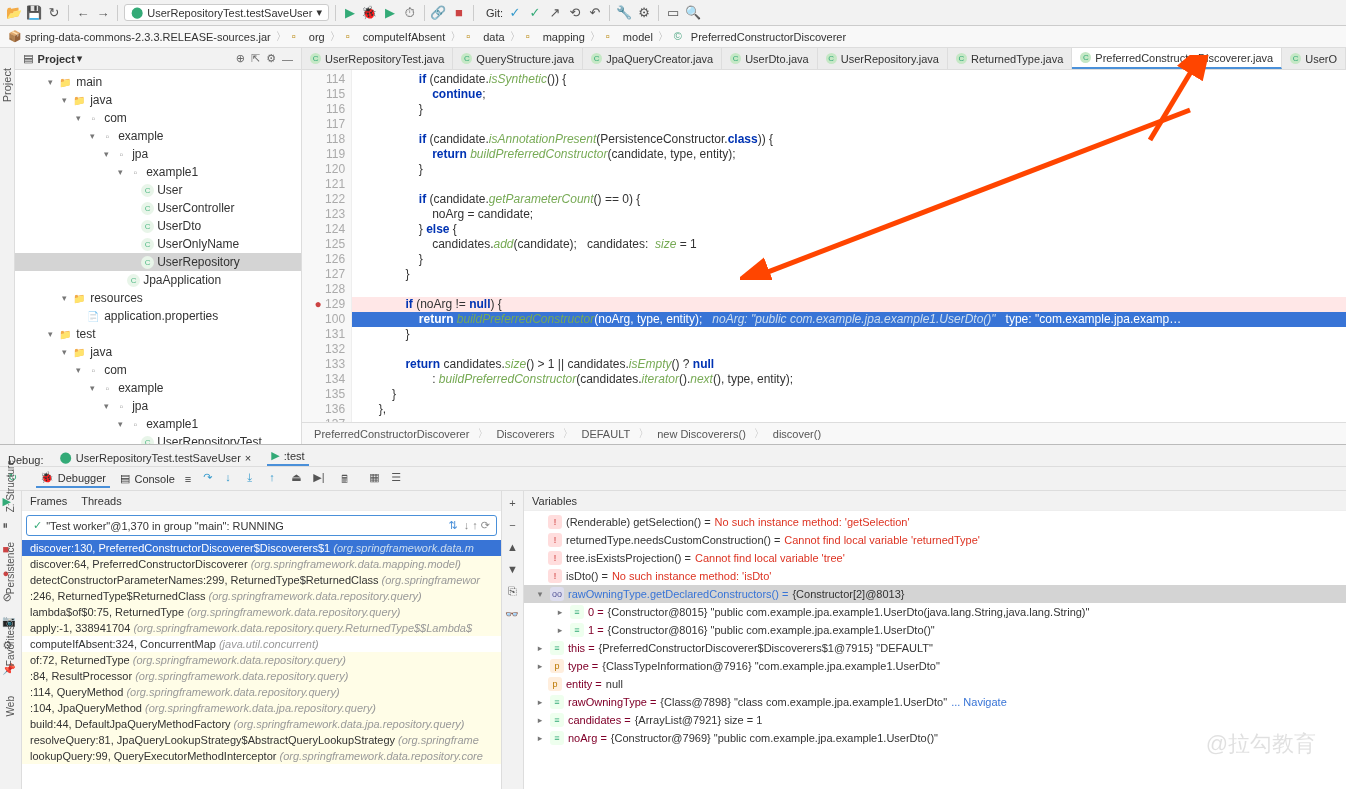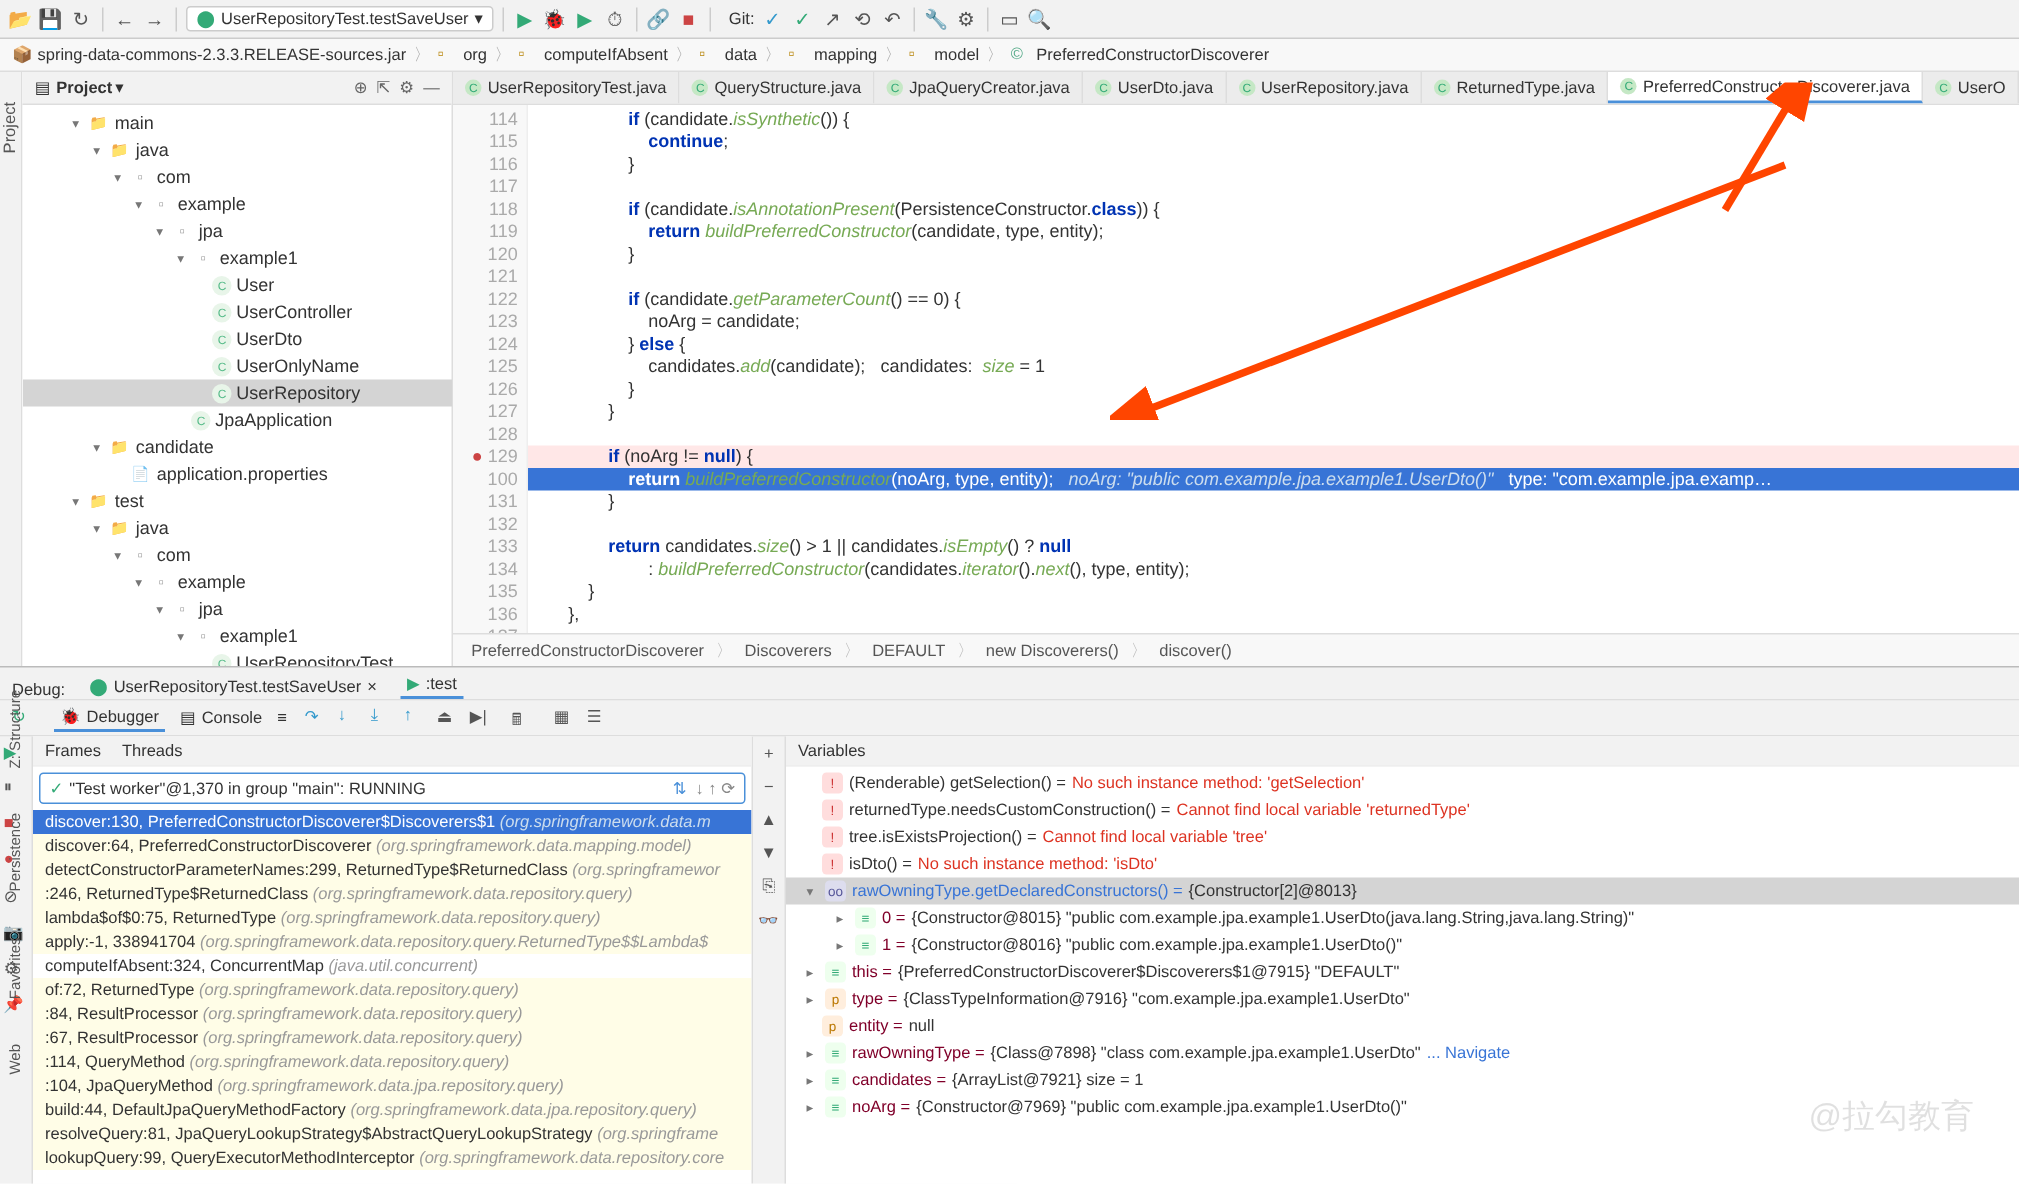--- a/index.html
+++ b/index.html
@@ -226,21 +226,21 @@
           <span>UserRepository</span>
         </div>
         <div class="tree-item" style="padding-left: 98px;">
           <span class="tree-arrow"></span>
           <span class="tree-ico java-class">C</span>
           <span>JpaApplication</span>
         </div>
         <div class="tree-item" style="padding-left: 42px;">
           <span class="tree-arrow">▾</span>
           <span class="tree-ico" style="color: rgb(74, 144, 217);">📁</span>
-          <span>candidate</span>
+          <span>resources</span>
         </div>
         <div class="tree-item" style="padding-left: 56px;">
           <span class="tree-arrow"></span>
           <span class="tree-ico">📄</span>
           <span>application.properties</span>
         </div>
         <div class="tree-item" style="padding-left: 28px;">
           <span class="tree-arrow">▾</span>
           <span class="tree-ico" style="color: rgb(51, 170, 119);">📁</span>
           <span>test</span>
@@ -420,21 +420,20 @@
       <div class="frames-list" id="frames">
           <div class="frame-row sel">discover:130, PreferredConstructorDiscoverer$Discoverers$1 <span class="pkg-txt">(org.springframework.data.m</span></div>
           <div class="frame-row">discover:64, PreferredConstructorDiscoverer <span class="pkg-txt">(org.springframework.data.mapping.model)</span></div>
           <div class="frame-row">detectConstructorParameterNames:299, ReturnedType$ReturnedClass <span class="pkg-txt">(org.springframewor</span></div>
           <div class="frame-row"><init>:246, ReturnedType$ReturnedClass <span class="pkg-txt">(org.springframework.data.repository.query)</span></init></div>
           <div class="frame-row">lambda$of$0:75, ReturnedType <span class="pkg-txt">(org.springframework.data.repository.query)</span></div>
           <div class="frame-row">apply:-1, 338941704 <span class="pkg-txt">(org.springframework.data.repository.query.ReturnedType$$Lambda$</span></div>
           <div class="frame-row normal">computeIfAbsent:324, ConcurrentMap <span class="pkg-txt">(java.util.concurrent)</span></div>
           <div class="frame-row">of:72, ReturnedType <span class="pkg-txt">(org.springframework.data.repository.query)</span></div>
           <div class="frame-row"><init>:84, ResultProcessor <span class="pkg-txt">(org.springframework.data.repository.query)</span></init></div>
-          <div class="frame-row"><init>:67, ResultProcessor <span class="pkg-txt">(org.springframework.data.repository.query)</span></init></div>
           <div class="frame-row"><init>:114, QueryMethod <span class="pkg-txt">(org.springframework.data.repository.query)</span></init></div>
           <div class="frame-row"><init>:104, JpaQueryMethod <span class="pkg-txt">(org.springframework.data.jpa.repository.query)</span></init></div>
           <div class="frame-row">build:44, DefaultJpaQueryMethodFactory <span class="pkg-txt">(org.springframework.data.jpa.repository.query)</span></div>
           <div class="frame-row">resolveQuery:81, JpaQueryLookupStrategy$AbstractQueryLookupStrategy <span class="pkg-txt">(org.springframe</span></div>
           <div class="frame-row">lookupQuery:99, QueryExecutorMethodInterceptor <span class="pkg-txt">(org.springframework.data.repository.core</span></div>
         </div>
     </div>
     <div style="width:22px;background:#f2f2f2;border-right:1px solid #ddd;display:flex;flex-direction:column;align-items:center;padding-top:6px;gap:10px">
       <span style="color:#555">+</span>
       <span style="color:#555">−</span>

